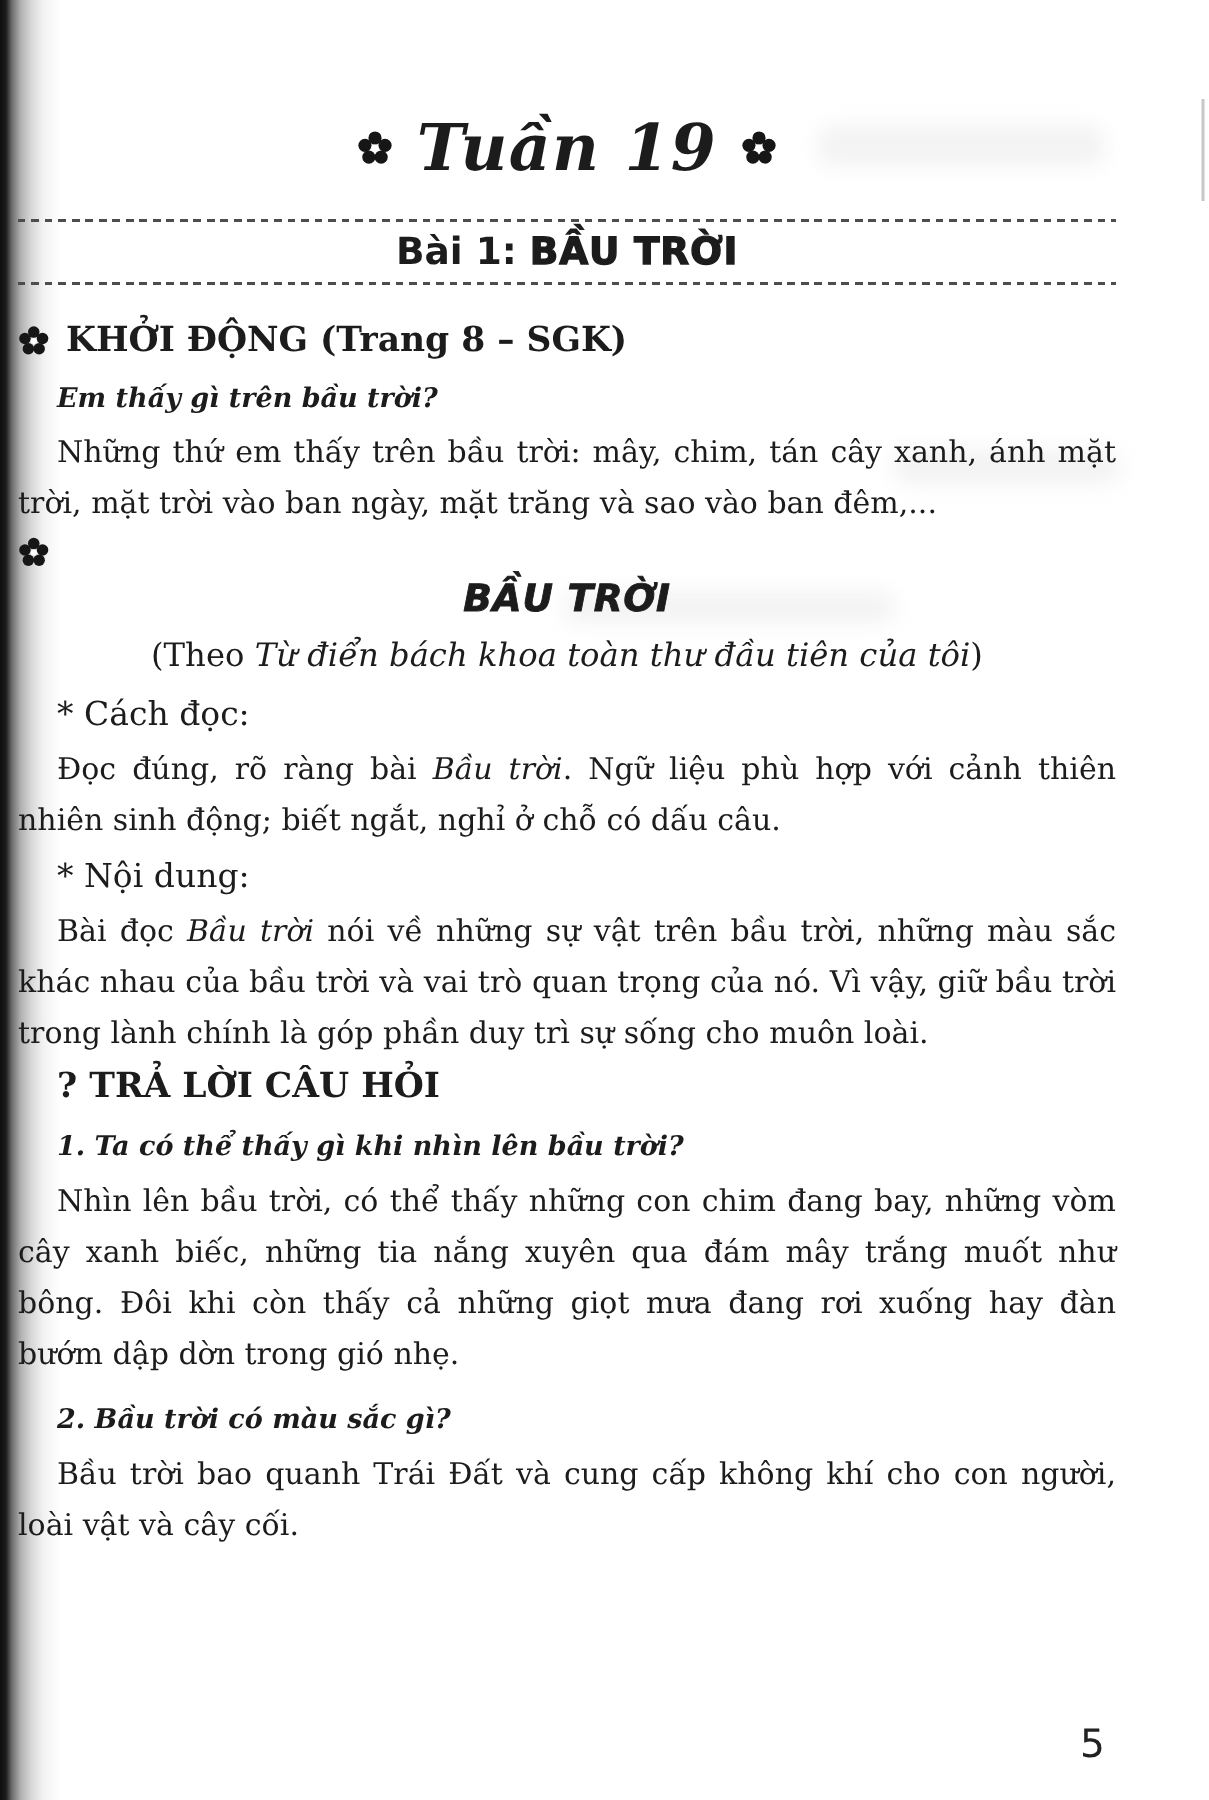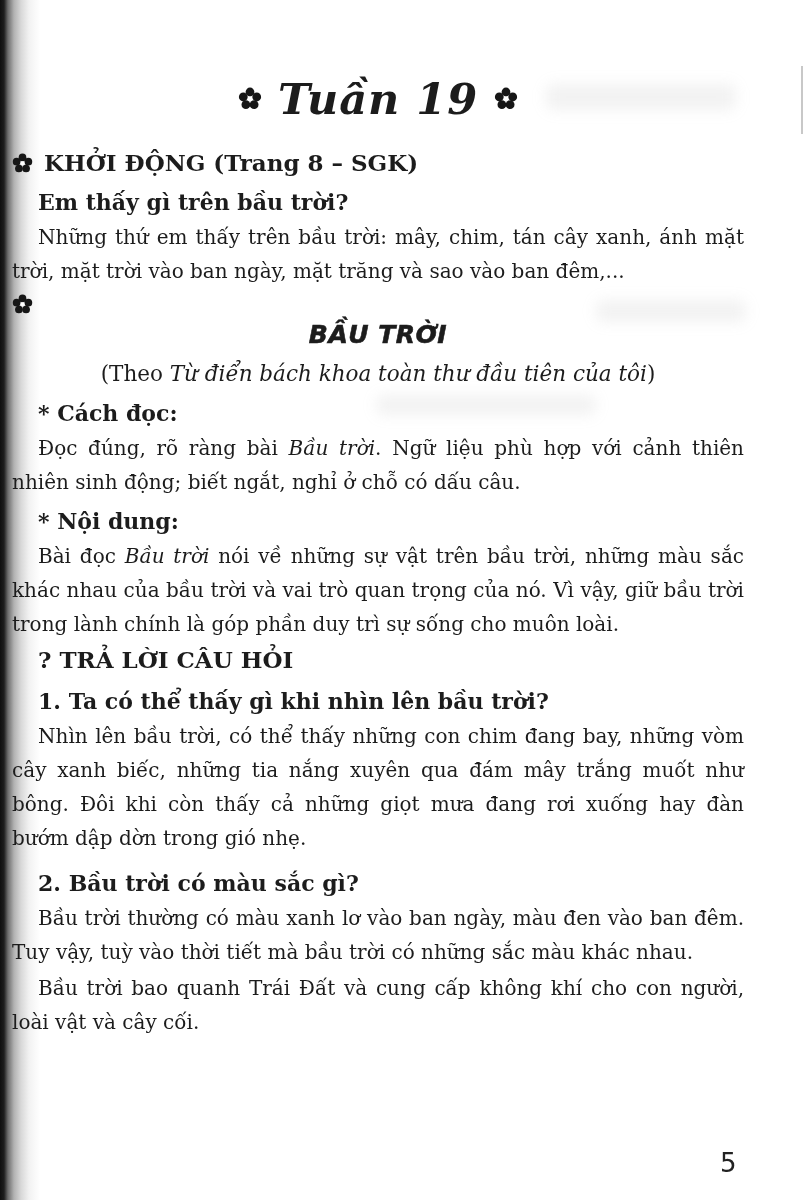--- a/index.html
+++ b/index.html
@@ -52,27 +52,27 @@
   }
   .band-title .heavy { -webkit-text-stroke: 0.9px #1c1c1c; letter-spacing: 0.5px; }
   .sec-heading {
     margin-top: 22px;
     display: flex; align-items: center; gap: 11px;
     font-weight: bold; font-size: 23px; line-height: 30px;
   }
   .sec-heading.tl { display: block; text-indent: 26px; margin-top: 4px; }
   .question {
     margin: 8px 0 0 0; font-weight: bold;
-    font-size: 22px; line-height: 32px; text-indent: 26px;
+    font-size: 18px; line-height: 32px; text-indent: 26px; font-style: italic;
   }
   .para {
     margin: 2px 0 0 0; font-size: 20px; line-height: 34px;
     text-align: justify; text-indent: 26px;
   }
-  .sub-label { margin: 6px 0 0 0; font-weight: bold; font-size: 22px; line-height: 32px; text-indent: 26px; }
+  .sub-label { margin: 6px 0 0 0; font-weight: normal; font-size: 22px; line-height: 32px; text-indent: 26px; }
   .reading-title {
     margin-top: 4px; text-align: center;
     font-family: "DejaVu Sans", sans-serif;
     font-style: italic; font-weight: bold; font-size: 25px; line-height: 32px;
     -webkit-text-stroke: 0.6px #1c1c1c; letter-spacing: 0.5px;
   }
   .source-line { margin-top: 8px; text-align: center; font-size: 21.5px; line-height: 30px; }
   .mt6 { margin-top: 6px; }
   .mt10 { margin-top: 10px; }
   .page-number {
@@ -110,20 +110,25 @@
             <circle cx="12" cy="5" r="4.4"></circle>
             <circle cx="18.7" cy="9.9" r="4.4"></circle>
             <circle cx="16.1" cy="17.7" r="4.4"></circle>
             <circle cx="7.9" cy="17.7" r="4.4"></circle>
             <circle cx="5.3" cy="9.9" r="4.4"></circle>
           </g>
           <circle cx="12" cy="11.8" r="2.3" fill="#fff"></circle>
         </svg>
     </div>
 
+    <div class="band">
+      <div class="rule"></div>
+      <div class="band-title"><span>Bài 1: </span><span class="heavy">BẦU TRỜI</span></div>
+      <div class="rule"></div>
+    </div>
 
     <div class="sec-heading">
       <svg class="florette" width="21" height="21" viewBox="0 0 24 24">
           <g fill="#161616">
             <circle cx="12" cy="5" r="4.4"></circle>
             <circle cx="18.7" cy="9.9" r="4.4"></circle>
             <circle cx="16.1" cy="17.7" r="4.4"></circle>
             <circle cx="7.9" cy="17.7" r="4.4"></circle>
             <circle cx="5.3" cy="9.9" r="4.4"></circle>
           </g>
@@ -156,21 +161,20 @@
 
     <p class="sub-label">* Nội dung:</p>
     <p class="para"><span>Bài đọc </span><i>Bầu trời</i><span> nói về những sự vật trên bầu trời, những màu sắc khác nhau của bầu trời và vai trò quan trọng của nó. Vì vậy, giữ bầu trời trong lành chính là góp phần duy trì sự sống cho muôn loài.</span></p>
 
     <div class="sec-heading tl">? TRẢ LỜI CÂU HỎI</div>
 
     <p class="question mt10">1. Ta có thể thấy gì khi nhìn lên bầu trời?</p>
     <p class="para">Nhìn lên bầu trời, có thể thấy những con chim đang bay, những vòm cây xanh biếc, những tia nắng xuyên qua đám mây trắng muốt như bông. Đôi khi còn thấy cả những giọt mưa đang rơi xuống hay đàn bướm dập dờn trong gió nhẹ.</p>
 
     <p class="question" style="margin-top:12px;">2. Bầu trời có màu sắc gì?</p>
-    <p class="para">Bầu trời thường có màu xanh lơ vào ban ngày, màu đen vào ban đêm. Tuy vậy, tuỳ vào thời tiết mà bầu trời có những sắc màu khác nhau.</p>
 
     <p class="para">Bầu trời bao quanh Trái Đất và cung cấp không khí cho con người, loài vật và cây cối.</p>
 
   </div>
 
   <div class="page-number">5</div>
 
 </div>
 
 </body></html>

